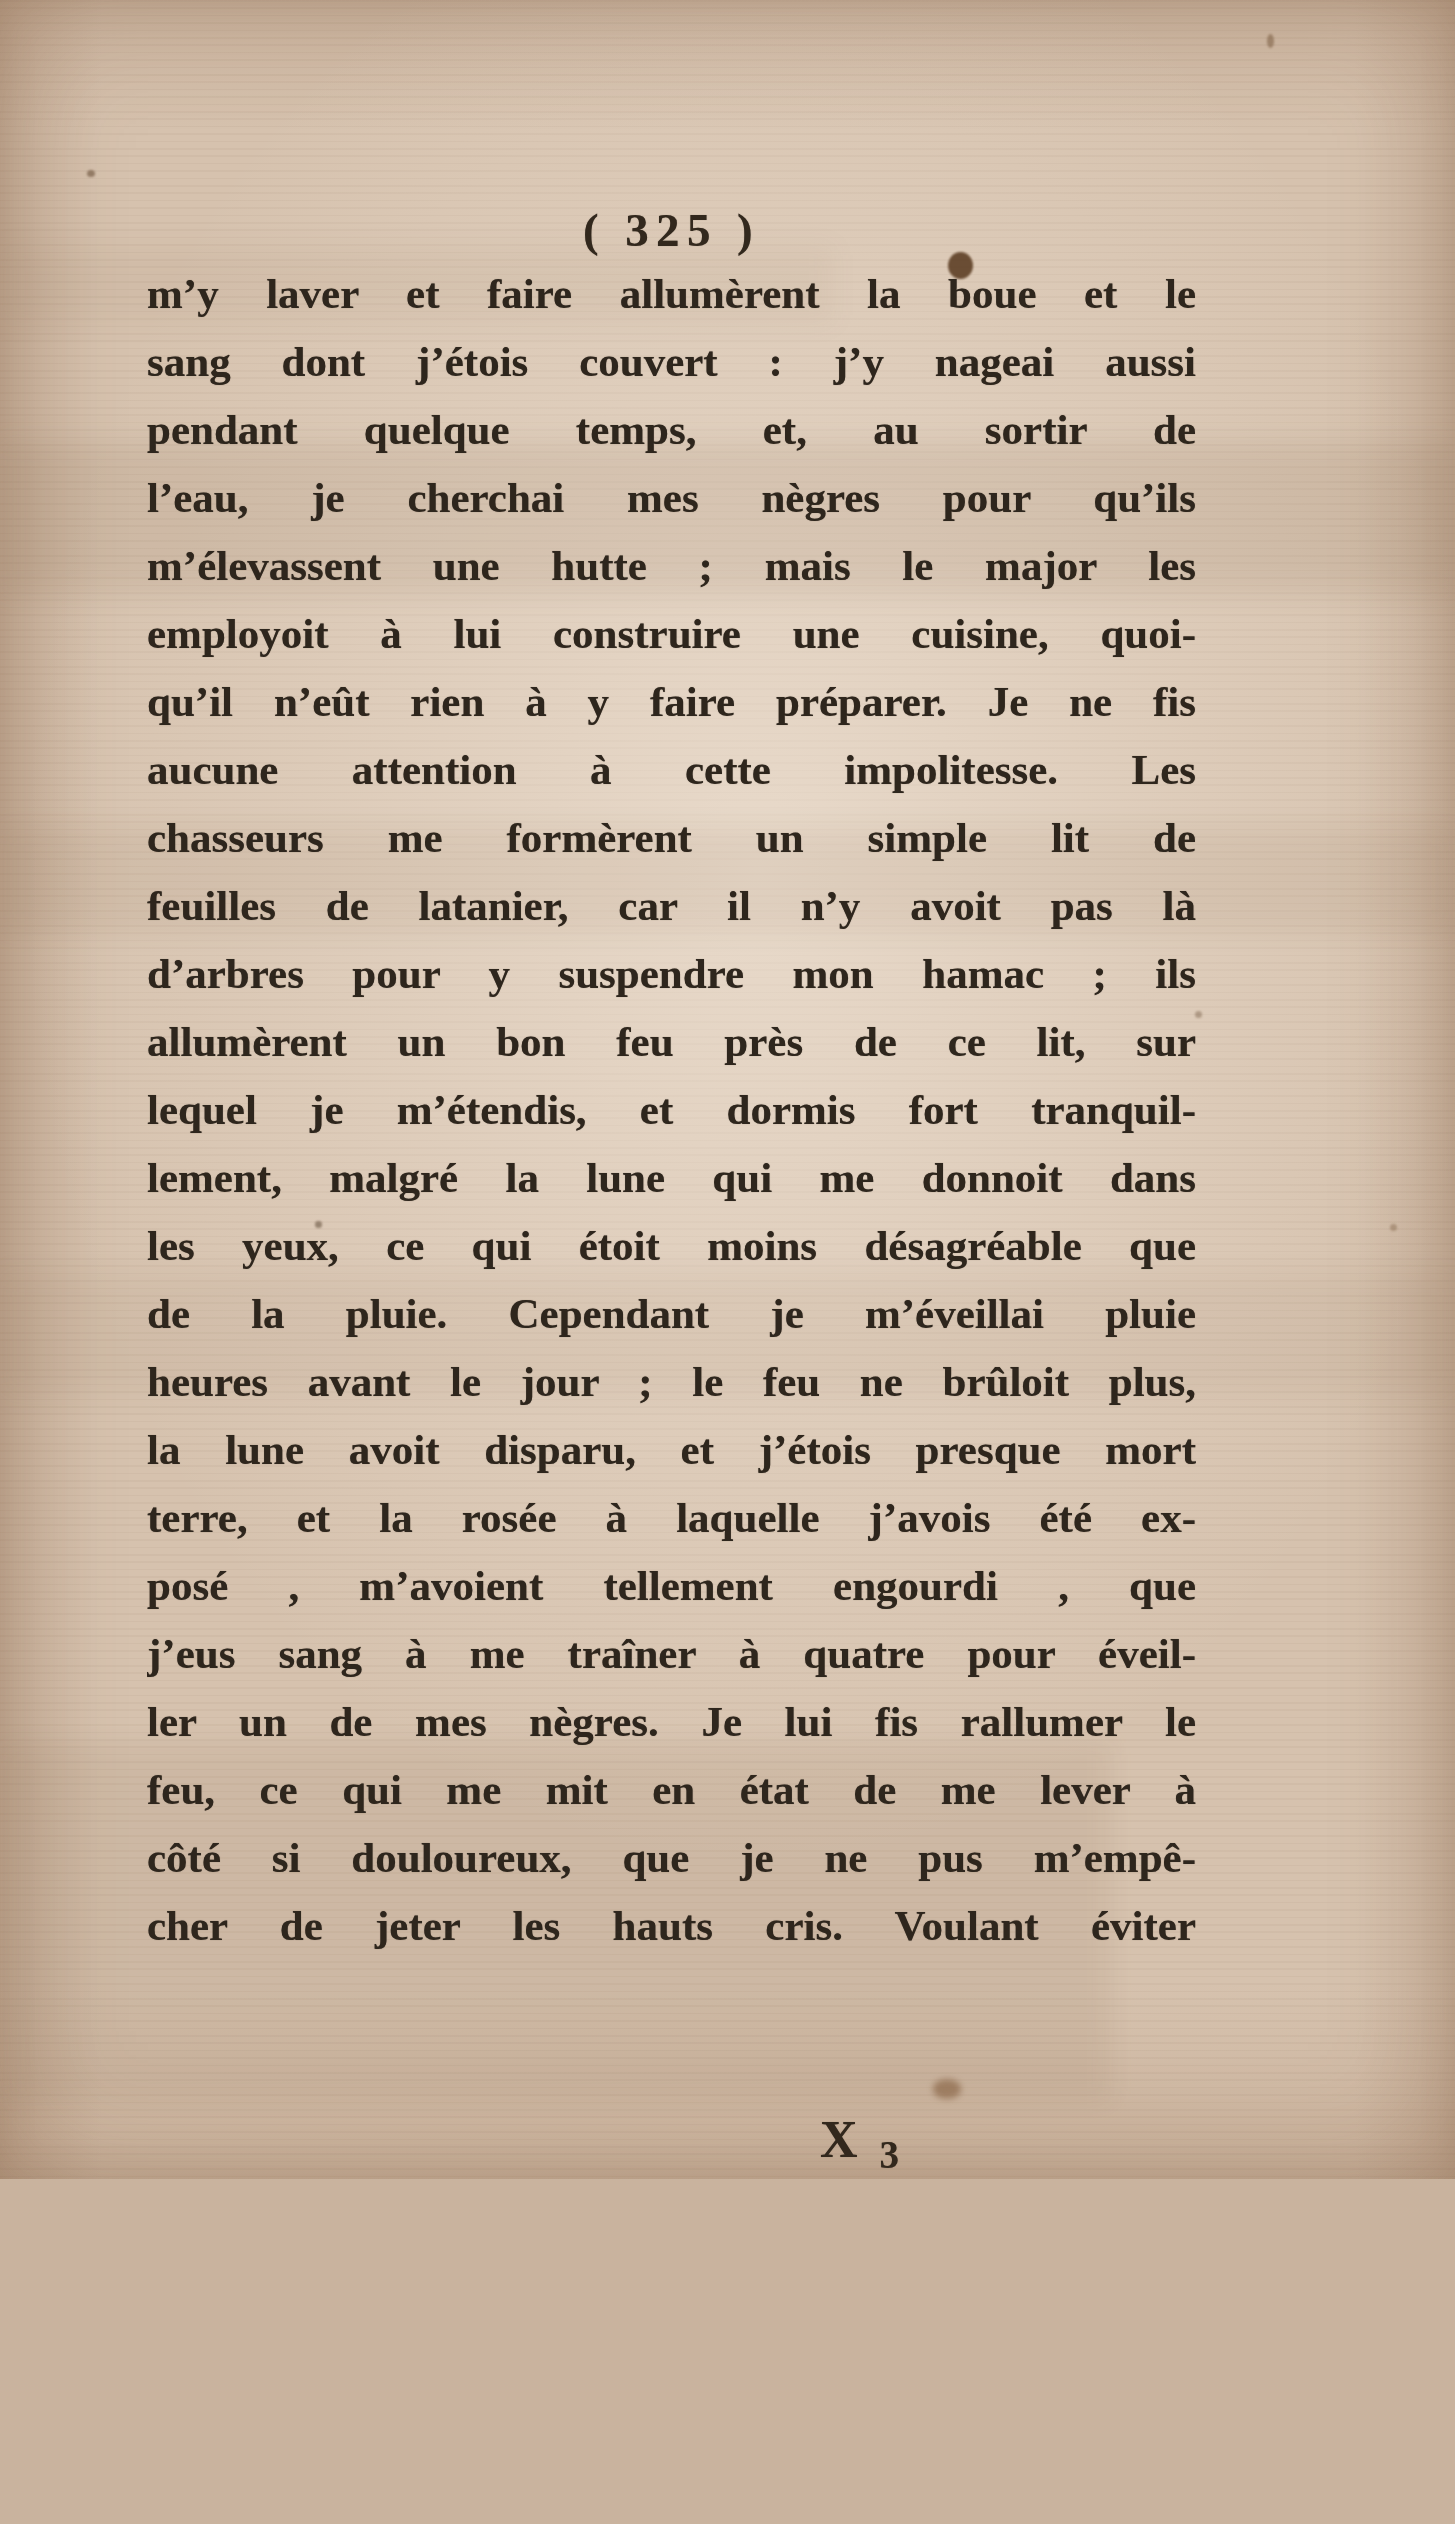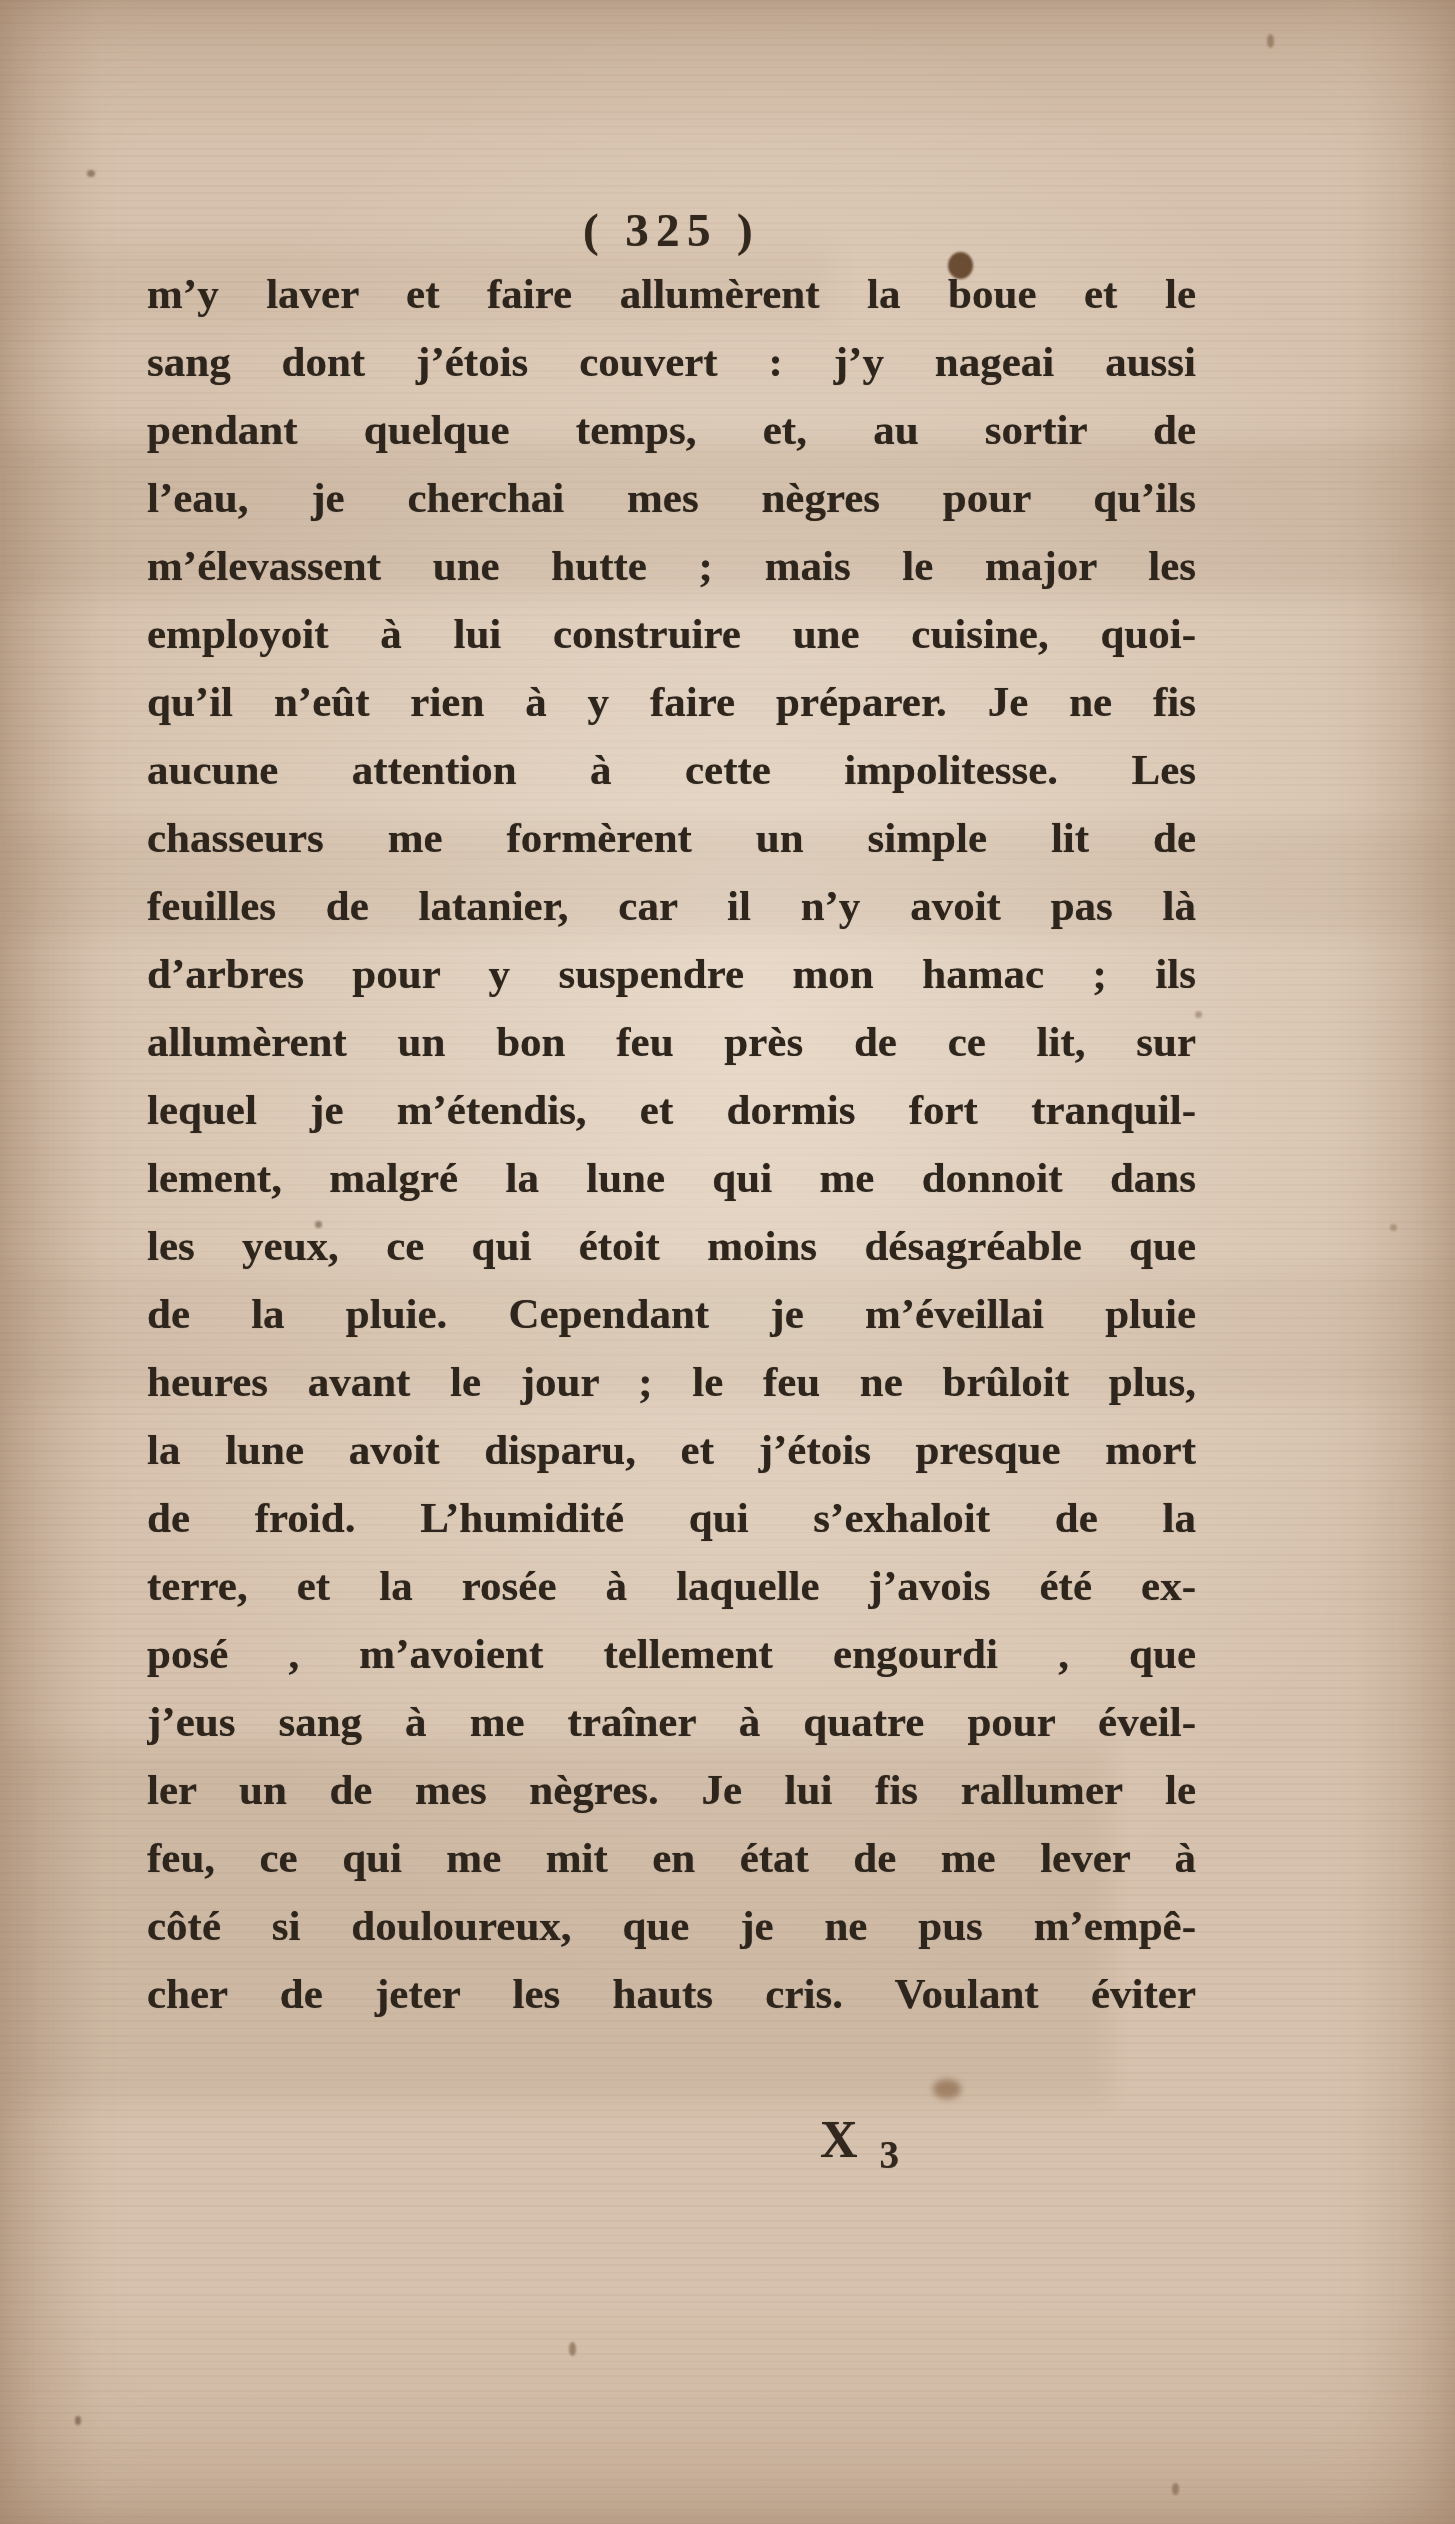--- a/index.html
+++ b/index.html
@@ -3,21 +3,21 @@
 <meta charset="utf-8">
 <style>
   html, body { margin: 0; padding: 0; }
   body {
     width: 1456px; height: 2525px;
     font-family: "Liberation Serif", serif;
     background: #c9b39e;
   }
   .page {
     position: relative;
-    width: 1456px; height: 2524px;
+    width: 1456px; height: 2179px;
     overflow: hidden;
     background-color: #d6c2ae;
     background-image:
       radial-gradient(ellipse 1023px 1391px at 52% 40%, rgba(247,237,225,0.55), rgba(247,237,225,0) 72%),
       repeating-linear-gradient(180deg, rgba(115,85,62,0.055) 0px, rgba(115,85,62,0.055) 1.6px, rgba(0,0,0,0) 1.6px, rgba(0,0,0,0) 7.4px),
       linear-gradient(90deg, rgba(150,110,82,0.20) 0%, rgba(150,110,82,0) 7%, rgba(150,110,82,0) 93%, rgba(150,110,82,0.16) 100%),
       linear-gradient(180deg, rgba(150,110,82,0.14) 0%, rgba(150,110,82,0) 6%, rgba(150,110,82,0) 91%, rgba(160,120,90,0.20) 100%);
     box-shadow: inset 0 0 123px rgba(120,85,58,0.30), inset 0 0 37px rgba(120,85,58,0.16);
   }
 
@@ -114,21 +114,20 @@
     <div class="line">chasseurs me formèrent un simple lit de</div>
     <div class="line">feuilles de latanier, car il n’y avoit pas là</div>
     <div class="line">d’arbres pour y suspendre mon hamac ; ils</div>
     <div class="line">allumèrent un bon feu près de ce lit, sur</div>
     <div class="line">lequel je m’étendis, et dormis fort tranquil-</div>
     <div class="line">lement, malgré la lune qui me donnoit dans</div>
     <div class="line">les yeux, ce qui étoit moins désagréable que</div>
     <div class="line">de la pluie. Cependant je m’éveillai pluie</div>
     <div class="line">heures avant le jour ; le feu ne brûloit plus,</div>
     <div class="line">la lune avoit disparu, et j’étois presque mort</div>
-    <div class="line">de froid. L’humidité qui s’exhaloit de la</div>
     <div class="line">terre, et la rosée à laquelle j’avois été ex-</div>
     <div class="line">posé , m’avoient tellement engourdi , que</div>
     <div class="line">j’eus sang à me traîner à quatre pour éveil-</div>
     <div class="line">ler un de mes nègres. Je lui fis rallumer le</div>
     <div class="line">feu, ce qui me mit en état de me lever à</div>
     <div class="line">côté si douloureux, que je ne pus m’empê-</div>
     <div class="line">cher de jeter les hauts cris. Voulant éviter</div>
   </div>
 
   <div class="signature">

